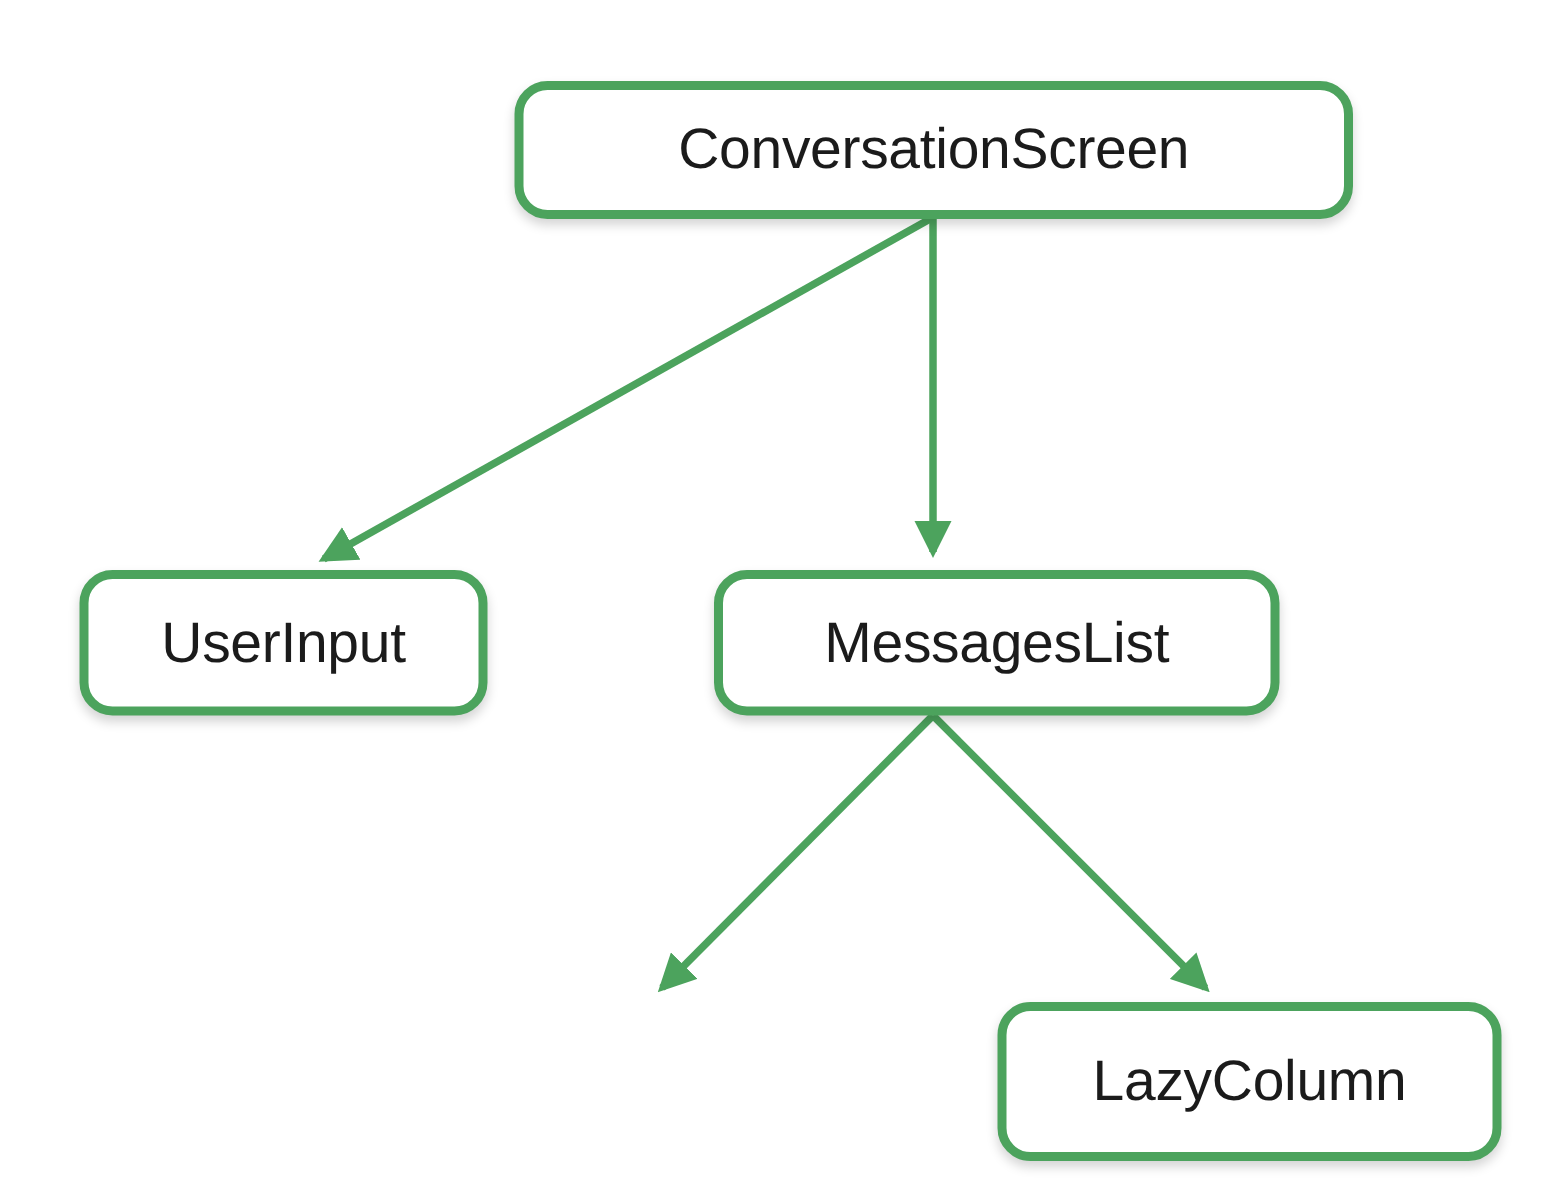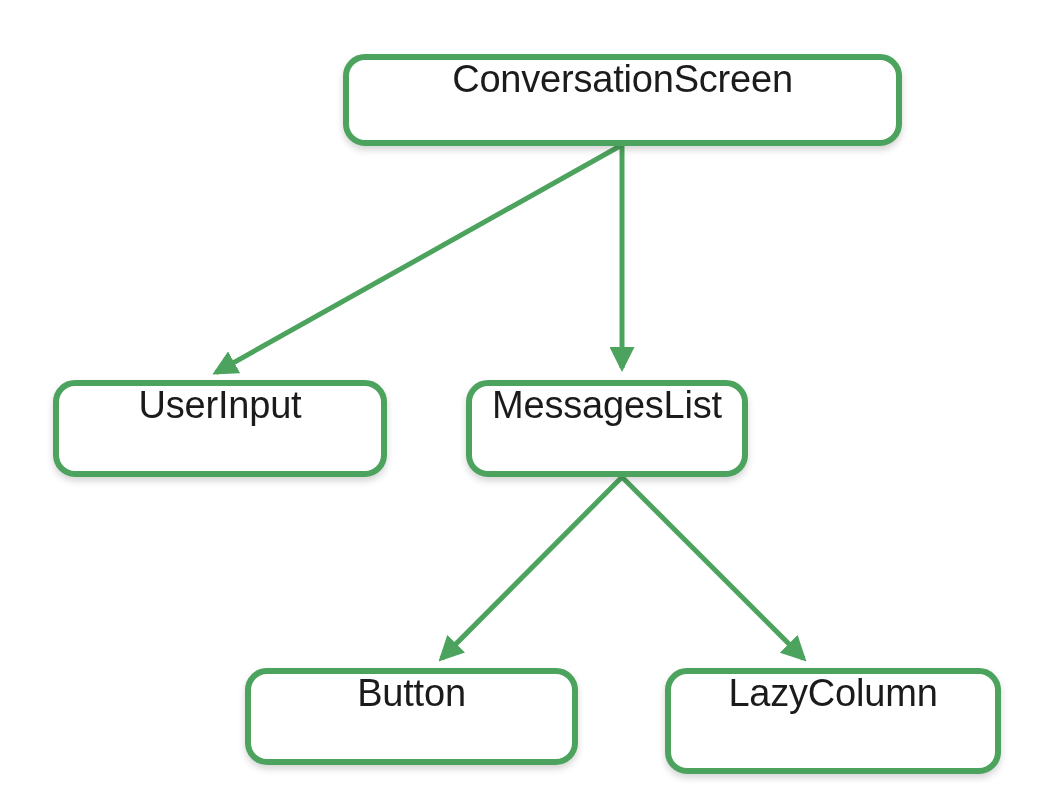--- a/index.html
+++ b/index.html
@@ -23,21 +23,21 @@
     left: 0;
     top: 0;
     width: 1040px;
     height: 802px;
     pointer-events: none;
   }
   .node {
     position: absolute;
     box-sizing: border-box;
     display: flex;
-    align-items: flex-start;
+    align-items: center;
     justify-content: center;
     background: #ffffff;
     border-style: solid;
     border-color: #4ca35d;
     border-width: 6px;
     border-radius: 22px;
     box-shadow: 0 4px 7px rgba(0, 0, 0, 0.17);
     z-index: 2;
   }
   .node-label {
@@ -66,29 +66,26 @@
         <line x1="622" y1="146" x2="622" y2="368" stroke="#4ca35d" stroke-width="5" stroke-linecap="butt" marker-end="url(#arrowhead)"></line>
         <line x1="622" y1="477" x2="441.3469679009736" y2="658.6190910942083" stroke="#4ca35d" stroke-width="5" stroke-linecap="butt" marker-end="url(#arrowhead)"></line>
         <line x1="622" y1="477" x2="803.636038969321" y2="658.636038969321" stroke="#4ca35d" stroke-width="5" stroke-linecap="butt" marker-end="url(#arrowhead)"></line>
       </g>
   </svg>
 
   <div class="node" style="left: 343px; top: 54px; width: 559px; height: 92px; border-color: rgb(76, 163, 93); background: rgb(255, 255, 255);">
     <span class="node-label" style="color: rgb(27, 27, 27);">ConversationScreen</span>
   </div>
 
-  <div class="node" style="left: 53px; top: 380px; width: 334px; height: 97px; border-color: rgb(76, 163, 93); background: rgb(255, 255, 255);">
+  <div class="node" style="left: 53px; top: 380px; width: 272px; height: 97px; border-color: rgb(76, 163, 93); background: rgb(255, 255, 255);">
     <span class="node-label" style="color: rgb(27, 27, 27);">UserInput</span>
   </div>
 
-  <div class="node" style="left: 466px; top: 380px; width: 282px; height: 97px; border-color: rgb(76, 163, 93); background: rgb(255, 255, 255);">
+  <div class="node" style="left: 476px; top: 380px; width: 377px; height: 97px; border-color: rgb(76, 163, 93); background: rgb(255, 255, 255);">
     <span class="node-label" style="color: rgb(27, 27, 27);">MessagesList</span>
   </div>
 
-  <div class="node" style="left: 245px; top: 668px; width: 333px; height: 97px; border-color: rgb(76, 163, 93); background: rgb(255, 255, 255);">
-    <span class="node-label" style="color: rgb(27, 27, 27);">Button</span>
-  </div>
 
   <div class="node" style="left: 665px; top: 668px; width: 336px; height: 106px; border-color: rgb(76, 163, 93); background: rgb(255, 255, 255);">
     <span class="node-label" style="color: rgb(27, 27, 27);">LazyColumn</span>
   </div>
 
 </div>
 
 </body></html>

